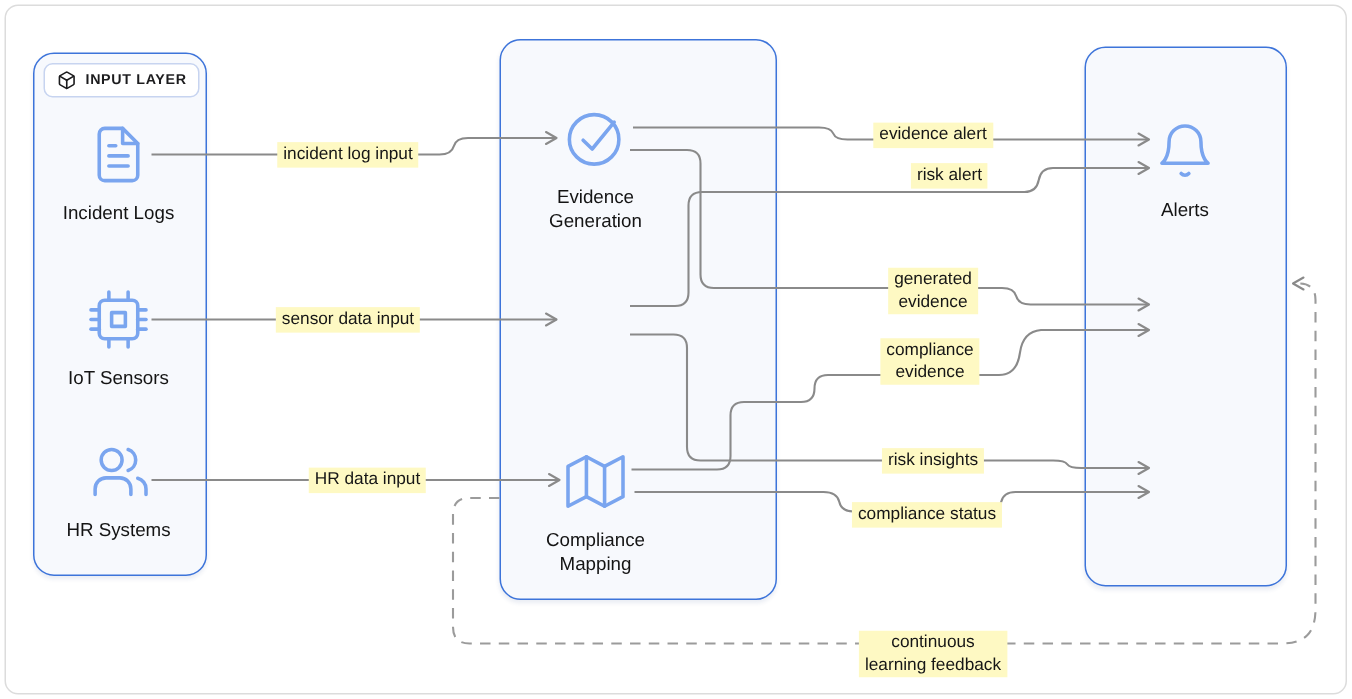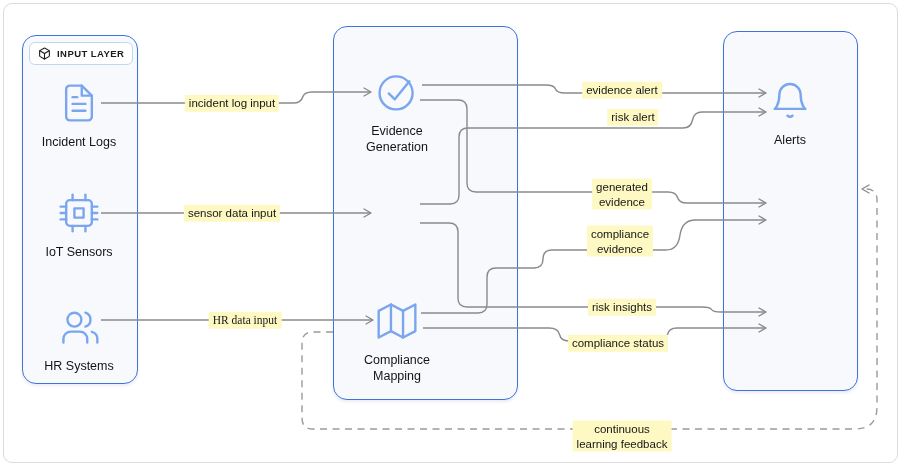--- a/index.html
+++ b/index.html
@@ -96,21 +96,21 @@
   <div class="node" style="left:79px;top:81px;">
     <svg viewBox="0 0 24 24">
       <path d="M13.5 2.5H7a2 2 0 0 0-2 2v15a2 2 0 0 0 2 2h10a2 2 0 0 0 2-2V8z"></path>
       <polyline points="13.5 2.5 13.5 8 19 8"></polyline>
       <line x1="8.5" y1="8.8" x2="11" y2="8.8"></line>
       <line x1="8.5" y1="12.5" x2="15.5" y2="12.5"></line>
       <line x1="8.5" y1="16.2" x2="15.5" y2="16.2"></line>
     </svg>
     <div class="nlabel">Incident Logs</div>
   </div>
-  <div class="node" style="left:79px;top:305px;justify-content:space-between;">
+  <div class="node" style="left:79px;top:292px;justify-content:space-between;">
     <svg viewBox="0 0 24 24">
       <circle cx="9.5" cy="8" r="3.8"></circle>
       <path d="M16.5 20.5v-2a4 4 0 0 0-4-4h-5a4 4 0 0 0-4 4v2"></path>
       <path d="M22 20.5v-2a4 4 0 0 0-3-3.87"></path>
       <path d="M15.5 4.2a4 4 0 0 1 0 7.6"></path>
     </svg>
     <div class="nlabel">HR Systems</div>
   </div>
 
   <div class="node" style="left:397px;top:70px;">
@@ -134,21 +134,21 @@
   <div class="node" style="left:790px;top:79px;justify-content:space-between;">
     <svg viewBox="0 0 24 24">
       <path d="M17.8 8.5a5.8 5.8 0 0 0-11.6 0c0 6-2.6 7.8-2.6 7.8h16.8s-2.6-1.8-2.6-7.8"></path>
       <path d="M13.4 20a1.9 1.9 0 0 1-2.8 0"></path>
     </svg>
     <div class="nlabel">Alerts</div>
   </div>
 
   <div class="elabel" style="left:232px;top:103px;">incident log input</div>
   <div class="elabel" style="left:232px;top:213px;">sensor data input</div>
-  <div class="elabel" style="left:245px;top:320px;font-family:Liberation Serif, serif;">HR data input</div>
+  <div class="elabel" style="left:245px;top:320px;">HR data input</div>
   <div class="elabel" style="left:622px;top:90px;">evidence alert</div>
   <div class="elabel" style="left:620px;top:117px;margin-left:13px;">risk alert</div>
   <div class="elabel" style="left:622px;top:194px;">generated
 evidence</div>
   <div class="elabel" style="left:620px;top:241px;">compliance
 evidence</div>
   <div class="elabel" style="left:622px;top:307px;">risk insights</div>
   <div class="elabel" style="left:618px;top:343px;">compliance status</div>
   <div class="elabel" style="left:622px;top:436px;">continuous
 learning feedback</div>

